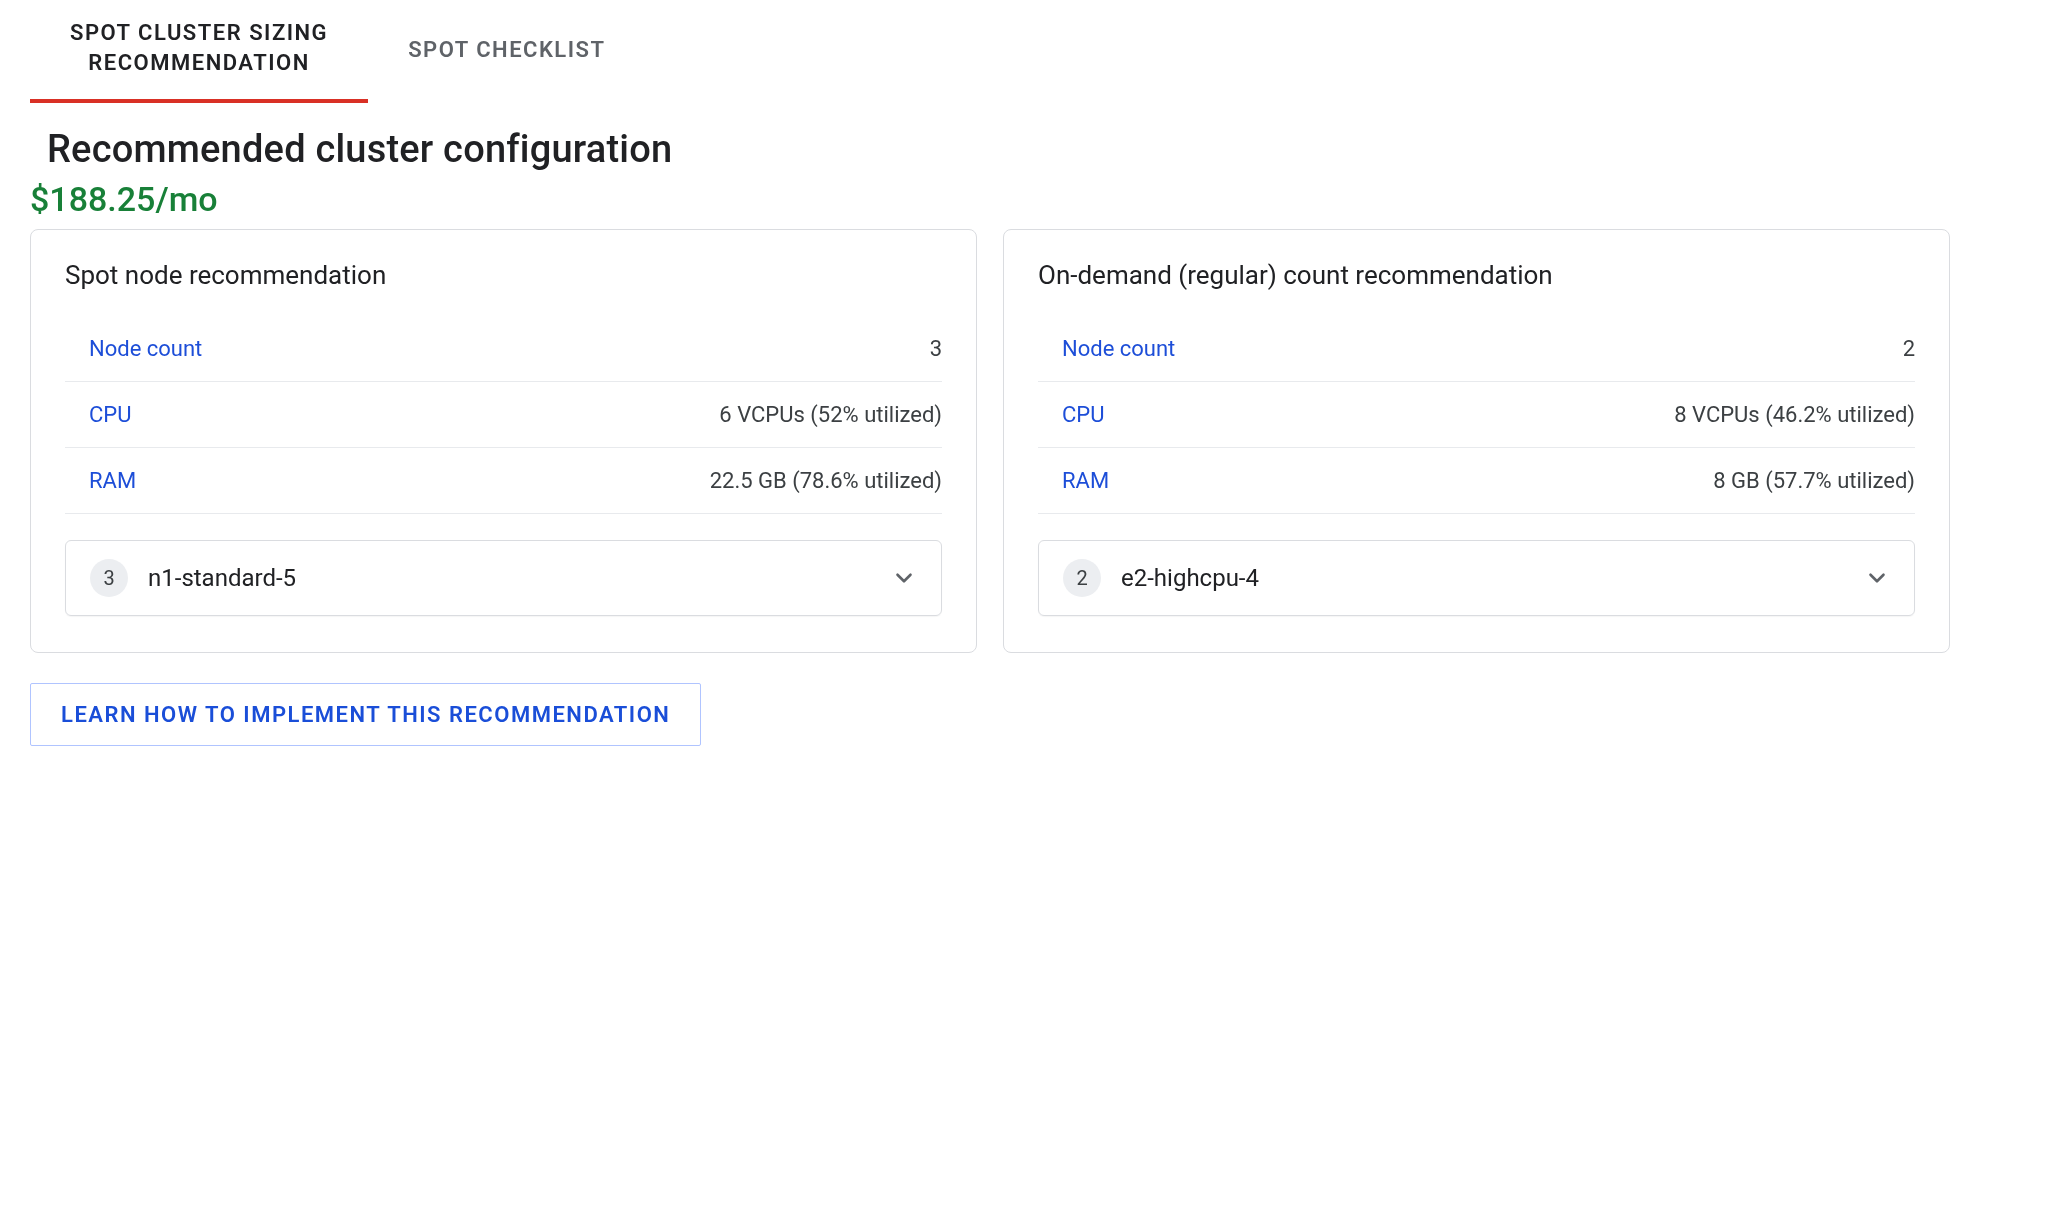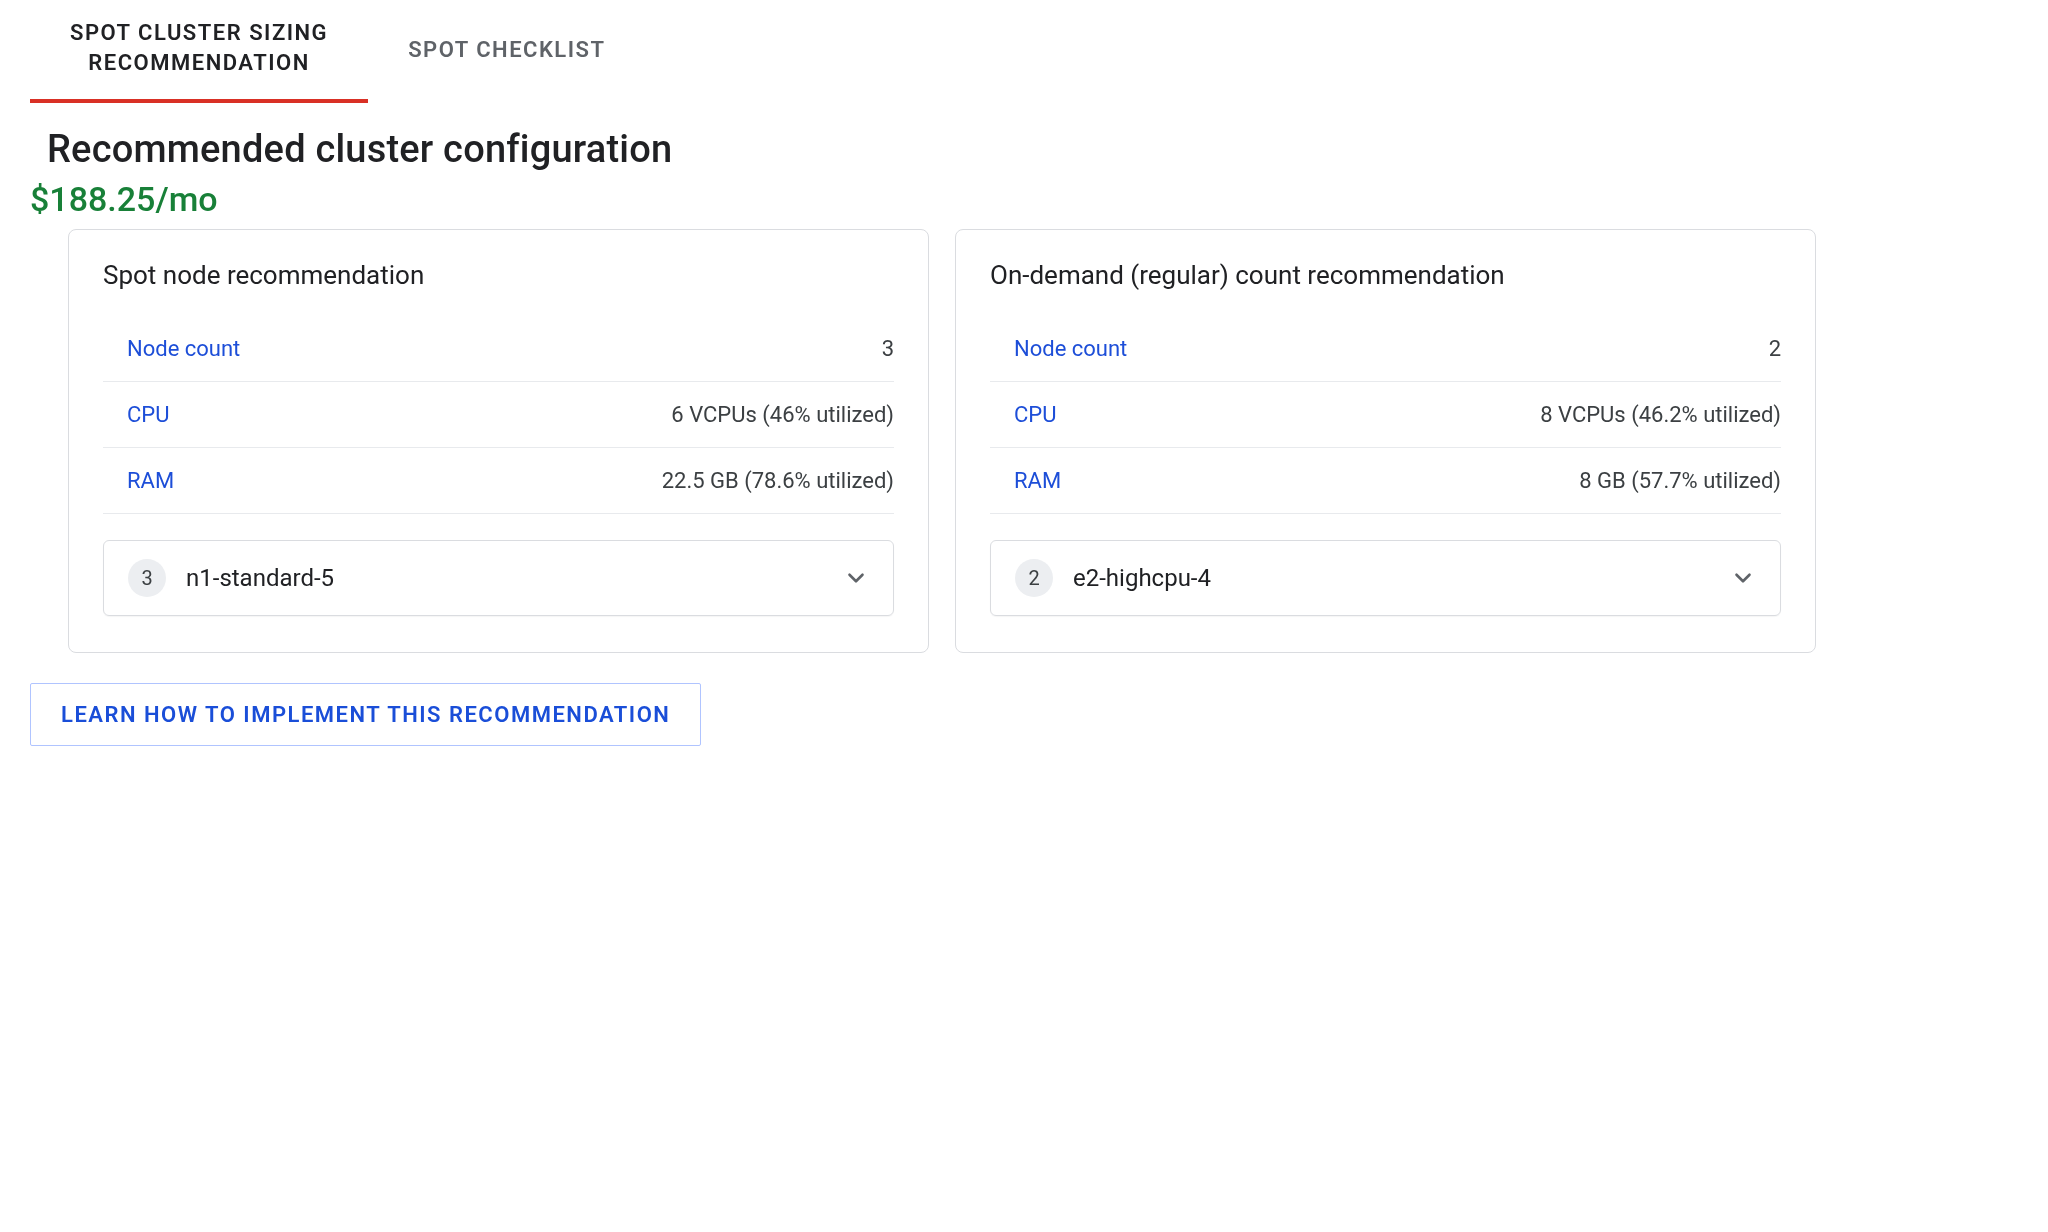--- a/index.html
+++ b/index.html
@@ -63,22 +63,21 @@
     color: #5f6368;
     font-size: 24px;
     margin: 0 0 30px 0;
     letter-spacing: 0.2px;
   }
 
   
   .cards {
     display: flex;
     gap: 26px;
-    width: 1748px;
-    margin-left: 38px;
+    width: 1920px;
   }
   .card {
     flex: 1 1 50%;
     border: 1px solid #dadce0;
     border-radius: 8px;
     padding: 30px 34px 36px 34px;
   }
   .card-title {
     font-size: 26px;
     color: #202124;
@@ -162,21 +161,21 @@
 
     <div class="card">
       <div class="card-title">Spot node recommendation</div>
 
       <div class="row">
         <span class="label">Node count</span>
         <span class="value">3</span>
       </div>
       <div class="row">
         <span class="label">CPU</span>
-        <span class="value">6 VCPUs (46% utilized)</span>
+        <span class="value">6 VCPUs (52% utilized)</span>
       </div>
       <div class="row">
         <span class="label">RAM</span>
         <span class="value">22.5 GB (78.6% utilized)</span>
       </div>
 
       <div class="machine-select">
         <span class="count-chip">3</span>
         <span class="machine-label">n1-standard-5</span>
         <span class="chevron">

